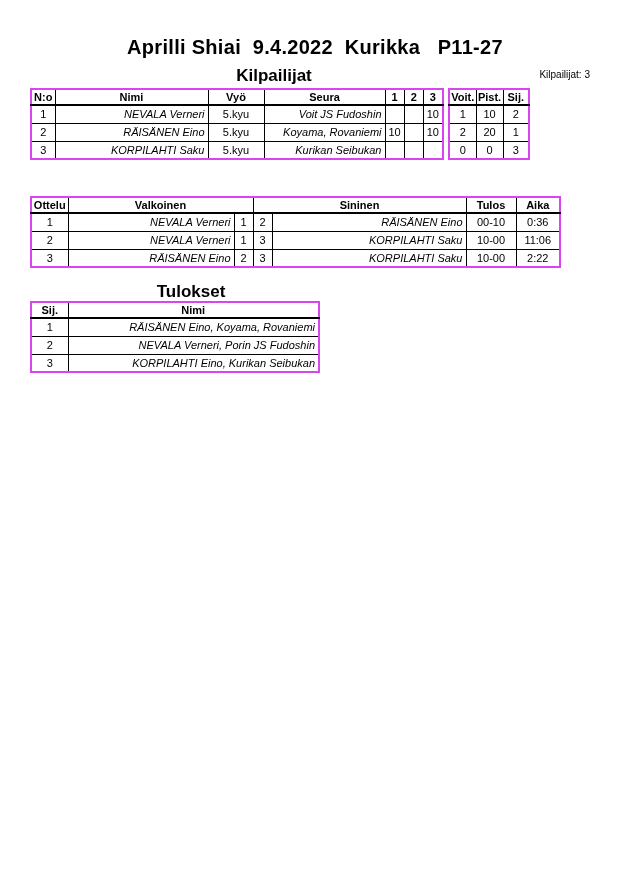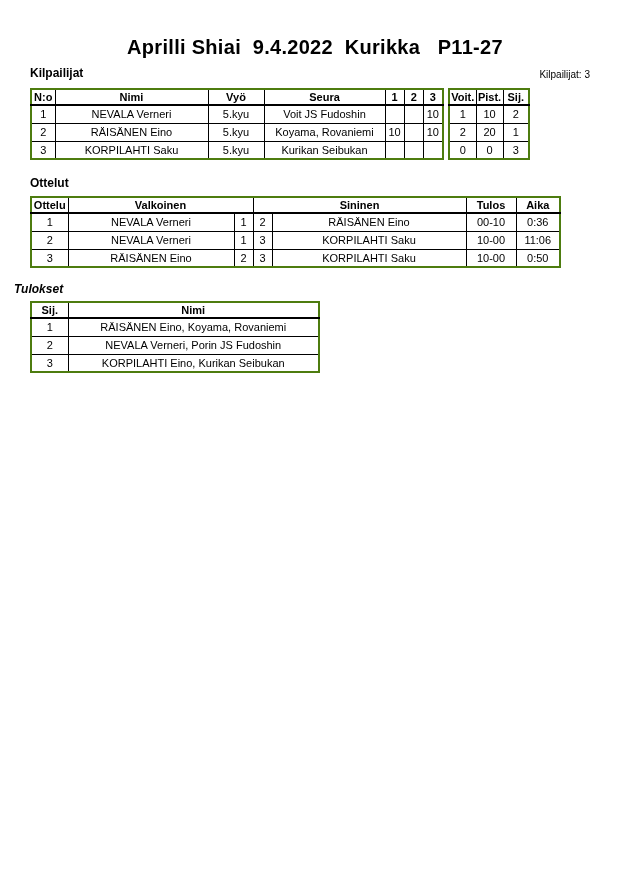--- a/index.html
+++ b/index.html
@@ -3,36 +3,36 @@
 <meta charset="utf-8">
 <style>
   * { box-sizing: border-box; }
   html,body { margin:0; padding:0; background:#ffffff; }
   body { font-family:"Liberation Sans", sans-serif; color:#000; }
   .page { position:relative; width:630px; height:891px; background:#fff; overflow:hidden; }
 
   .title { position:absolute; top:36px; left:0; width:100%; text-align:center;
            font-size:20px; font-weight:bold; white-space:pre; letter-spacing:0.3px; }
 
-  .sec-label { position:absolute; font-size:12px; font-weight:bold; text-align:left; }
+  .sec-label { position:absolute; font-size:17px; font-weight:bold; text-align:center; }
   .count { position:absolute; top:69px; right:40px; font-size:10px; }
 
-  table.tbl { border-collapse:collapse; table-layout:fixed; border:2px solid #4d7c0f; }
+  table.tbl { border-collapse:collapse; table-layout:fixed; border:2px solid #d946ef; }
   .tbl td, .tbl th { border:1px solid #000; font-size:11px; padding:0 3px;
                      height:18px; overflow:hidden; white-space:nowrap; vertical-align:middle; }
   .tbl th { font-weight:bold; height:16px; border-bottom:2px solid #000; text-align:center; padding:0 1px; }
   .ctr { text-align:center; }
-  .lft { text-align:center; }
+  .lft { text-align:right;font-style:italic; }
 
   .t1wrap { position:absolute; top:88px; left:30px; display:flex; gap:4px; align-items:flex-start; }
   .sec1-label { top:66px; left:30px; width:488px; }
   .t2 { position:absolute; top:196px; left:30px; }
   .sec2-label { top:176px; left:30px; width:528px; }
   .t3 { position:absolute; top:301px; left:30px; }
-  .sec3-label { top:282px; left:14px; width:288px;font-style:italic; }
+  .sec3-label { top:282px; left:47px; width:288px; }
 </style>
 </head>
 <body>
 
 <div class="page">
 
   <div class="title">Aprilli Shiai  9.4.2022  Kurikka   P11-27</div>
 
   <div class="sec-label sec1-label">Kilpailijat</div>
   <div class="count">Kilpailijat: 3</div>
@@ -112,21 +112,20 @@
       </tr>
       <tr>
         <td class="ctr">0</td>
         <td class="ctr">0</td>
         <td class="ctr">3</td>
       </tr>
     </tbody>
       </table>
   </div>
 
-  <div class="sec-label sec2-label">Ottelut</div>
 
   <table class="tbl t2">
     <colgroup>
       <col style="width:37px">
         <col style="width:166px">
         <col style="width:19px">
       <col style="width:19px">
         <col style="width:194px">
         <col style="width:50px">
         <col style="width:44px">
@@ -157,21 +156,21 @@
       <td class="ctr">10-00</td>
       <td class="ctr">11:06</td>
     </tr>
     <tr>
       <td class="ctr">3</td>
       <td class="lft">RÄISÄNEN Eino</td>
       <td class="ctr">2</td>
       <td class="ctr">3</td>
       <td class="lft">KORPILAHTI Saku</td>
       <td class="ctr">10-00</td>
-      <td class="ctr">0:50</td>
+      <td class="ctr">2:22</td>
     </tr>
   </tbody>
     </table>
 
   <div class="sec-label sec3-label">Tulokset</div>
 
   <table class="tbl t3">
     <colgroup>
         <col style="width:37px">
         <col style="width:251px">

